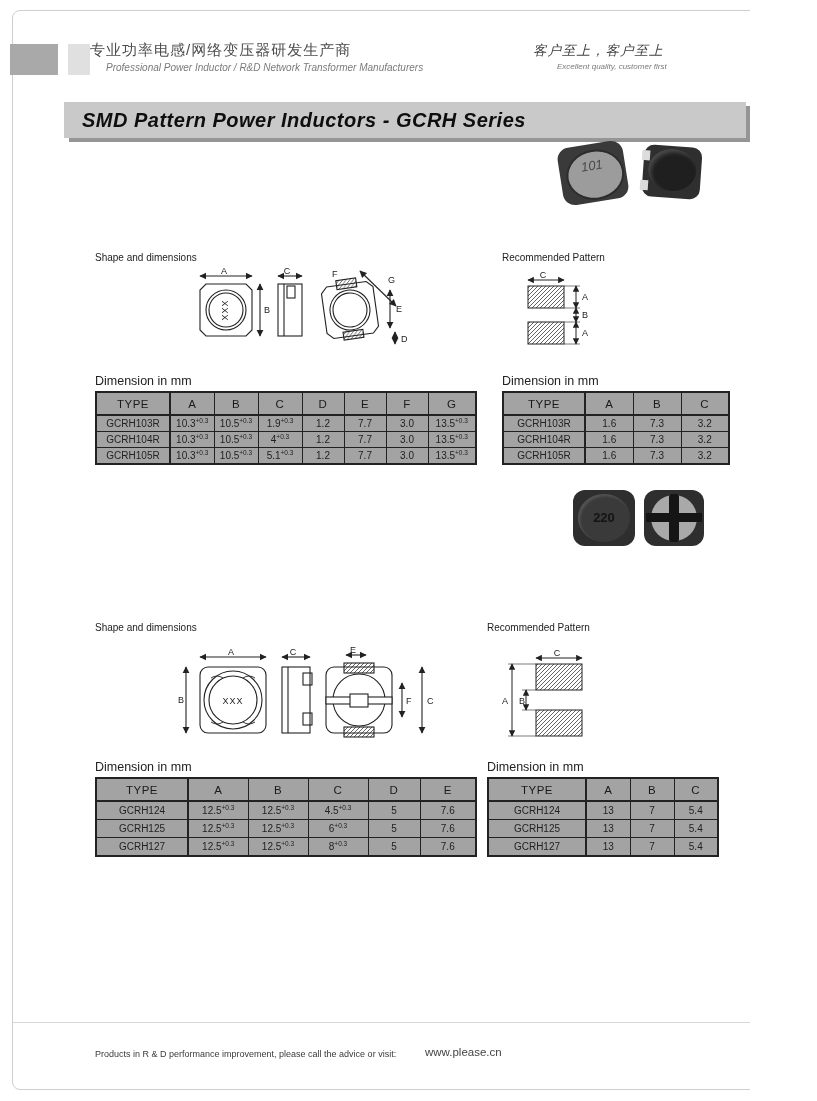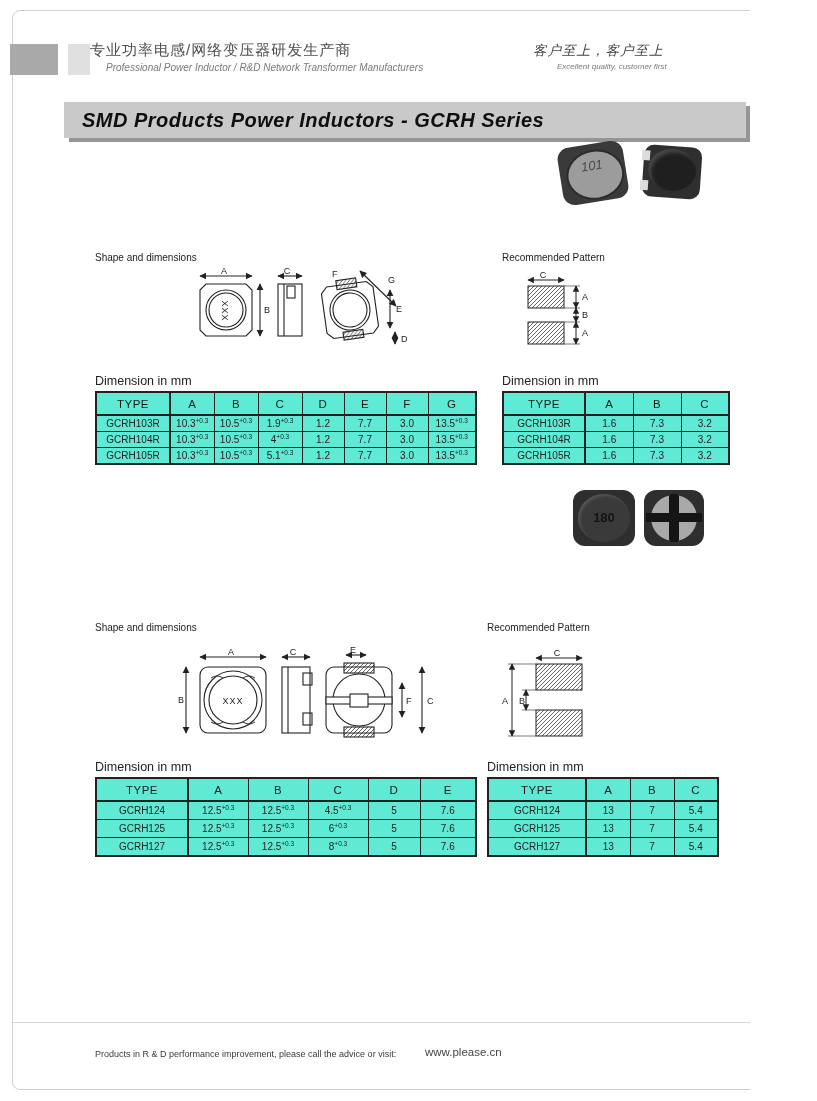--- a/index.html
+++ b/index.html
@@ -44,21 +44,21 @@
   .p1b .tab1 { position:absolute; left:-2px; top:6px; width:8px; height:10px; background:#dcdcdc; }
   .p1b .tab2 { position:absolute; left:-2px; bottom:6px; width:8px; height:10px; background:#dcdcdc; }
   .p2a { left:573px; top:490px; width:62px; height:56px; position:absolute; background:#2e2e2e; border-radius:12px; }
   .p2a .face { position:absolute; left:5px; top:4px; width:52px; height:48px; border-radius:50%; background:#3a3a3a; box-shadow:inset 2px 2px 3px #555; }
   .p2a .mark { position:absolute; left:0; right:0; top:20px; text-align:center; font-size:13px; font-weight:bold; color:#141414; }
   .p2b { left:644px; top:490px; width:60px; height:56px; position:absolute; background:#2e2e2e; border-radius:12px; }
   .p2b .face { position:absolute; left:7px; top:5px; width:46px; height:46px; border-radius:50%; background:#a9a9a9; }
   .p2b .vbar { position:absolute; left:25px; top:4px; width:10px; height:48px; background:#151515; border-radius:3px; }
   .p2b .hbar { position:absolute; left:2px; top:23px; width:56px; height:9px; background:#151515; }
   
-  .dim-table { position:absolute; border-collapse:collapse; table-layout:fixed; border:2px solid #222; background:#5eead4;padding-left:42px; }
+  .dim-table { position:absolute; border-collapse:collapse; table-layout:fixed; border:2px solid #222; background:#a3a3a3;padding-left:42px; }
   .dim-table th, .dim-table td { border:1px solid #222; text-align:center; padding:0; font-weight:normal; white-space:nowrap; }
   .dim-table th:first-child, .dim-table td:first-child { border-right:2px solid #222; }
   .dim-table thead th { border-bottom:2px solid #222; height:21px; font-size:11.5px; letter-spacing:0.5px; }
   .dim-table td { font-size:10px; color:#222; }
   .t-small td { height:15px; }
   .t-tall td { height:17px; }
   .dim-table sup { font-size:6.5px; vertical-align:super; }
   
   svg { display:block; font-family:"Liberation Sans", sans-serif; }
   svg text { fill:#222; font-size:9px; }
@@ -80,21 +80,21 @@
   <div class="abs company-en">Professional Power Inductor / R&amp;D Network Transformer Manufacturers</div>
   <div class="abs slogan-zh">客户至上，客户至上</div>
   <div class="abs slogan-en">Excellent quality, customer first</div>
   <svg class="abs logo" viewBox="0 0 54 38">
     <text x="2" y="28" font-size="27" font-weight="bold" fill="none" stroke="#222" stroke-width="1.4">GlR</text>
     <circle cx="30" cy="31" r="2.2" fill="none" stroke="#222" stroke-width="1.2"></circle>
     <circle cx="44" cy="31" r="2.2" fill="none" stroke="#222" stroke-width="1.2"></circle>
   </svg>
 
   <div class="abs title-bar">
-    <span>SMD Products Power Inductors - GCRH  Series</span>
+    <span>SMD Pattern Power Inductors - GCRH  Series</span>
   </div>
 
   <div class="p1a">
     <div class="photo-body" style="position:absolute;inset:0;"></div>
     <div class="face"></div>
     <div class="mark">101</div>
   </div>
   <div class="p1b">
     <div class="dome"></div>
     <div class="tab1"></div>
@@ -268,21 +268,21 @@
         <td><span>GCRH105R</span></td>
         <td><span>1.6</span></td>
         <td><span>7.3</span></td>
         <td><span>3.2</span></td>
       </tr>
     </tbody>
   </table>
 
   <div class="p2a">
     <div class="face"></div>
-    <div class="mark">180</div>
+    <div class="mark">220</div>
   </div>
   <div class="p2b">
     <div class="face"></div>
     <div class="hbar"></div>
     <div class="vbar"></div>
   </div>
 
 
   <div class="abs sub-label" style="left:95px;top:622px;">Shape and dimensions</div>
   <div class="abs sub-label" style="left:487px;top:622px;">Recommended Pattern</div>

